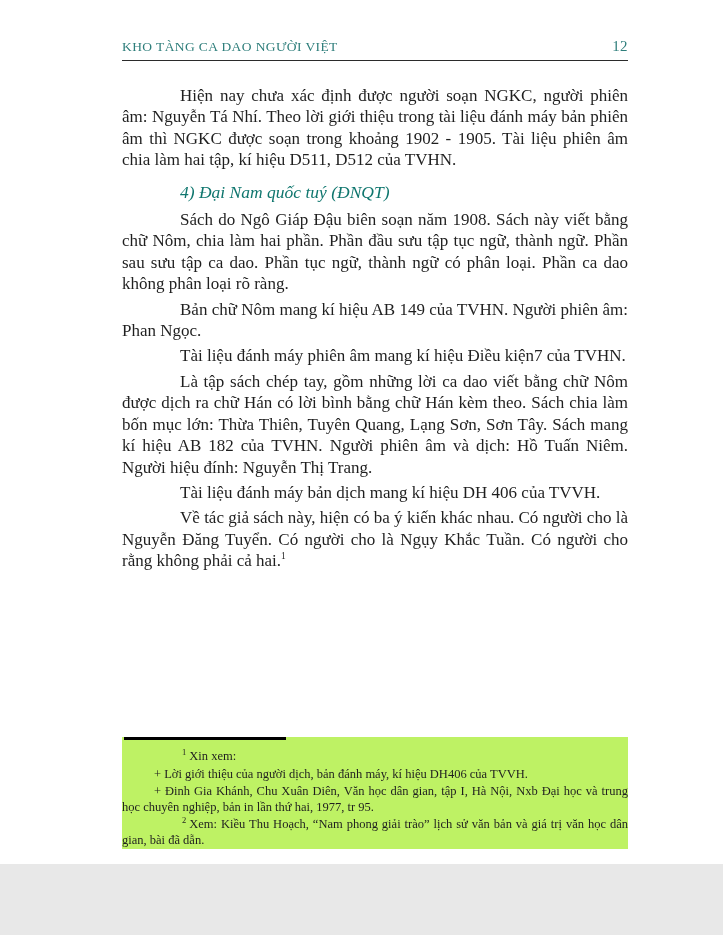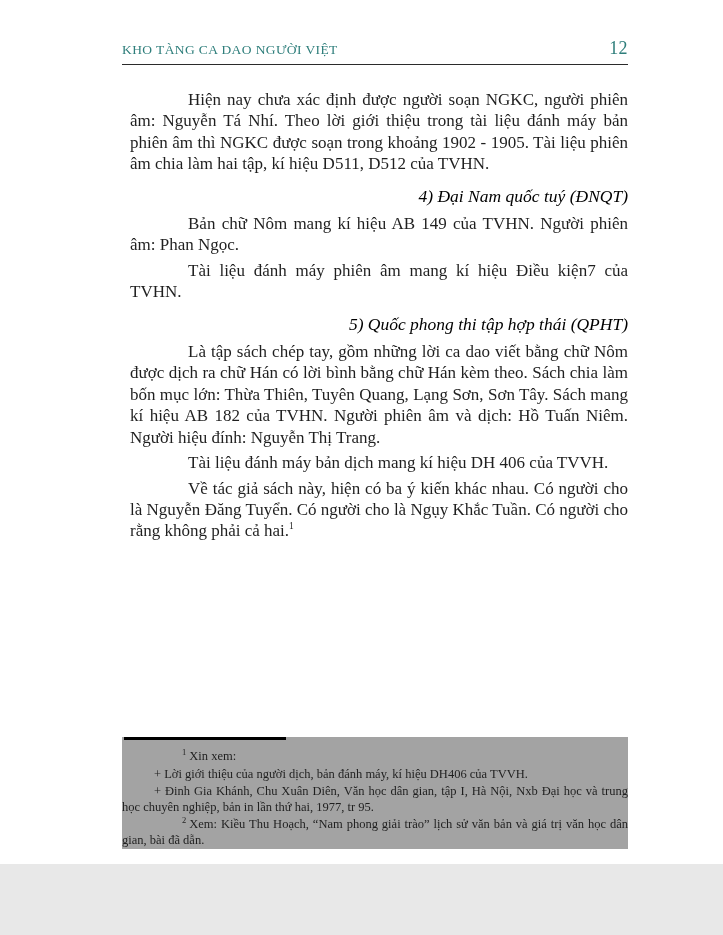--- a/index.html
+++ b/index.html
@@ -23,55 +23,55 @@
     align-items: baseline;
     margin: 38px 95px 0 122px;
     padding-bottom: 5px;
     border-bottom: 1.6px solid #2b2b2b;
     color: #2e7e7b;
     font-size: 13.5px;
     letter-spacing: 0.4px;
   }
   .running-header .page-num {
     color: #2e7e7b;
-    font-size: 18px;
+    font-size: 15px;
   }
   .body-text {
     margin: 24px 95px 0 122px;
     font-size: 17px;
     line-height: 21.4px;
     text-align: justify;
   }
   .para {
-    margin: 4px 0 0 8px;
+    margin: 4px 0 0 0;
     text-indent: 58px;
   }
   .para:first-child {
     margin-top: 0;
   }
   .section-heading {
     margin: 11px 0 6px 0;
     text-indent: 58px;
     font-style: italic;
     font-weight: normal;
     font-size: 17.5px;
-    color: #000000;
-    text-align: right;
+    color: #0f766e;
+    text-align: left;
   }
   .fn-ref {
     font-size: 9.5px;
     line-height: 0;
     vertical-align: super;
   }
   .footnotes {
     position: absolute;
     left: 122px;
     right: 95px;
     top: 737px;
-    background: #a3a3a3;
+    background: #bef264;
     font-size: 12.5px;
     line-height: 15.6px;
     text-align: justify;
   }
   .footnote-rule {
     width: 162px;
     height: 3px;
     background: #000000;
     margin: 0 0 9px 2px;
   }
@@ -95,24 +95,24 @@
   <div class="running-header">
     <span class="header-title">KHO TÀNG CA DAO NGƯỜI VIỆT</span>
     <span class="page-num">12</span>
   </div>
 
   <div class="body-text">
     <p class="para">Hiện nay chưa xác định được người soạn NGKC, người phiên âm: Nguyễn Tá Nhí. Theo lời giới thiệu trong tài liệu đánh máy bản phiên âm thì NGKC được soạn trong khoảng 1902 - 1905. Tài liệu phiên âm chia làm hai tập, kí hiệu D511, D512 của TVHN.</p>
 
     <h3 class="section-heading">4) Đại Nam quốc tuý (ĐNQT)</h3>
 
+    <p class="para">Sách do Ngô Giáp Đậu biên soạn năm 1908. Sách này viết bằng chữ Nôm, chia làm hai phần. Phần đầu sưu tập tục ngữ, thành ngữ. Phần sau sưu tập ca dao. Phần tục ngữ, thành ngữ có phân loại. Phần ca dao không phân loại rõ ràng.</p>
     <p class="para">Bản chữ Nôm mang kí hiệu AB 149 của TVHN. Người phiên âm: Phan Ngọc.</p>
     <p class="para">Tài liệu đánh máy phiên âm mang kí hiệu Điều kiện7 của TVHN.</p>
 
-    <h3 class="section-heading">5) Quốc phong thi tập hợp thái (QPHT)</h3>
 
     <p class="para">Là tập sách chép tay, gồm những lời ca dao viết bằng chữ Nôm được dịch ra chữ Hán có lời bình bằng chữ Hán kèm theo. Sách chia làm bốn mục lớn: Thừa Thiên, Tuyên Quang, Lạng Sơn, Sơn Tây. Sách mang kí hiệu AB 182 của TVHN. Người phiên âm và dịch: Hồ Tuấn Niêm. Người hiệu đính: Nguyễn Thị Trang.</p>
     <p class="para">Tài liệu đánh máy bản dịch mang kí hiệu DH 406 của TVVH.</p>
 
     <p class="para"><span>Về tác giả sách này, hiện có ba ý kiến khác nhau. Có người cho là Nguyễn Đăng Tuyển. Có người cho là Ngụy Khắc Tuần. Có người cho rằng không phải cả hai.</span><sup class="fn-ref">1</sup><span></span></p>
 
   </div>
 
   <div class="footnotes">
     <div class="footnote-rule"></div>

